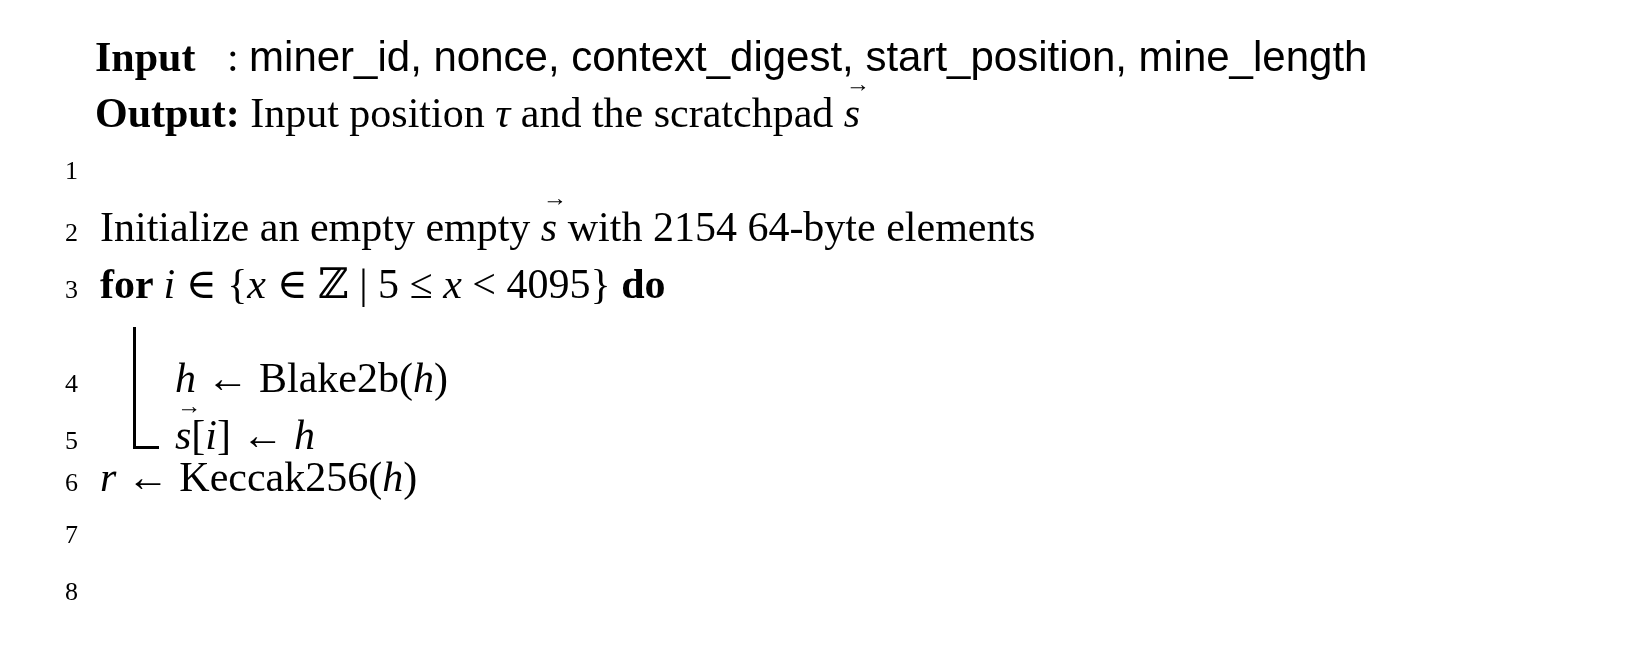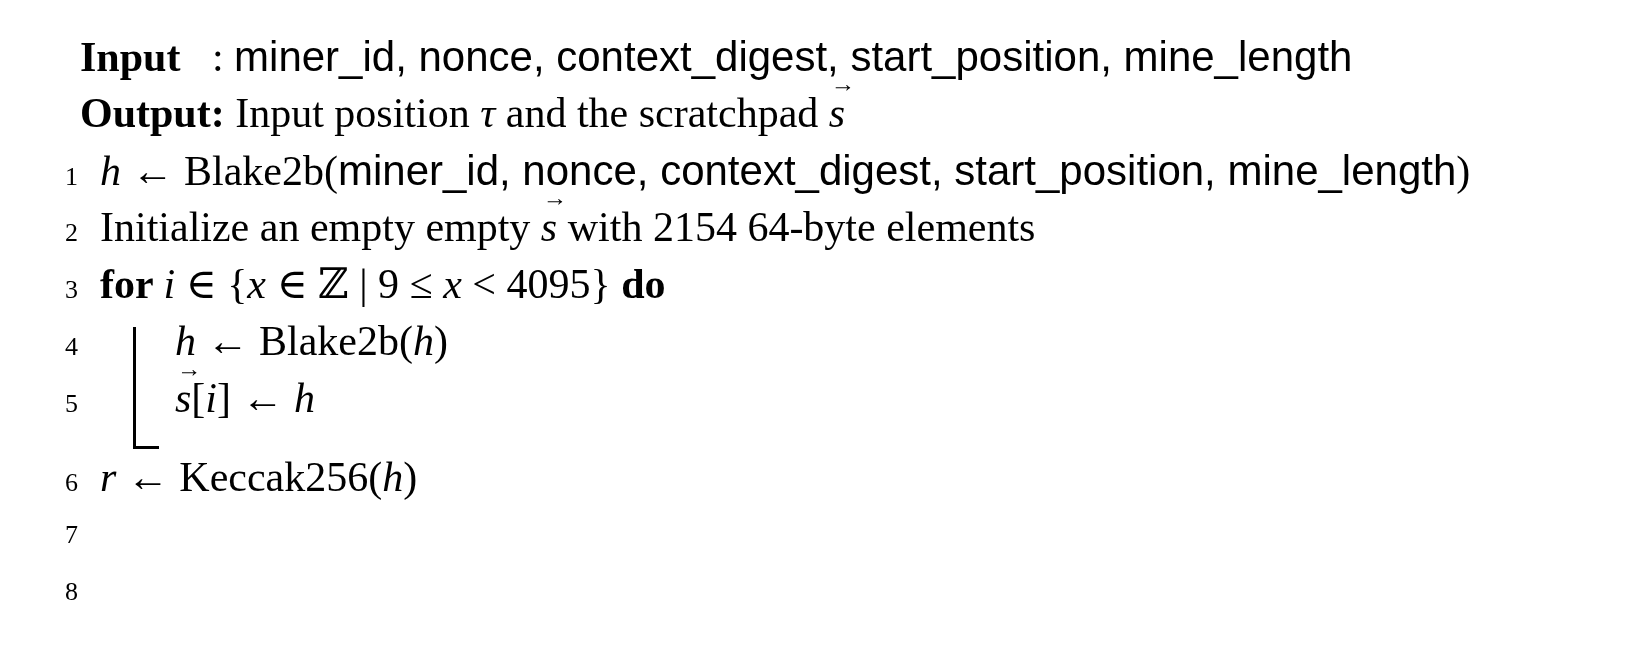--- a/index.html
+++ b/index.html
@@ -33,21 +33,21 @@
     font-size: 26px;
     font-family: "Liberation Serif", "DejaVu Serif", serif;
     color: #000000;
   }
   .content {
     margin-left: 22px;
     white-space: pre;
     font-family: "Liberation Serif", "DejaVu Serif", "DejaVu Sans", serif;
   }
   .row.header .num { visibility: hidden; }
-  .row.header .content { margin-left: 2px; }
+  .row.header .content { margin-left: 17px; }
   
   .block {
     position: relative;
     padding-bottom: 22px;
   }
   .block::before {
     content: "";
     position: absolute;
     left: 133px;
     top: 14px;
@@ -57,21 +57,21 @@
   }
   .block::after {
     content: "";
     position: absolute;
     left: 133px;
     bottom: 0;
     width: 26px;
     height: 3px;
     background: #000000;
   }
-  .block .content { padding-left: 75px; }
+  .block .content { padding-left: 75px; margin-top: 37px; }
   
   .seg-rm   { font-style: normal; font-weight: 400; }
   .seg-bold { font-weight: 700; }
   .seg-it   { font-style: italic; }
   .seg-sf   { font-family: "Liberation Sans", "DejaVu Sans", sans-serif; }
   .seg-vec  {
     font-style: italic;
     position: relative;
     display: inline-block;
   }
@@ -93,29 +93,28 @@
       <div class="row header">
         <span class="num"></span>
         <span class="content"><span class="seg-bold">Input</span><span class="seg-rm">   : </span><span class="seg-sf">miner_id, nonce, context_digest, start_position, mine_length</span></span>
       </div>
       <div class="row header">
         <span class="num"></span>
         <span class="content"><span class="seg-bold">Output: </span><span class="seg-rm">Input position </span><span class="seg-it">τ</span><span class="seg-rm"> and the scratchpad </span><span class="seg-vec">s</span></span>
       </div>
       <div class="row">
         <span class="num">1</span>
-        <span class="content"><span class="seg-it">h</span><span class="seg-rm"> ← Blake2b(</span><span class="seg-sf">miner_id, nonce, context_digest, start_position, mine_length</span><span class="seg-rm">)</span></span>
       </div>
       <div class="row">
         <span class="num">2</span>
         <span class="content"><span class="seg-rm">Initialize an empty empty </span><span class="seg-vec">s</span><span class="seg-rm"> with 2154 64-byte elements</span></span>
       </div>
       <div class="row">
         <span class="num">3</span>
-        <span class="content"><span class="seg-bold">for </span><span class="seg-it">i</span><span class="seg-rm"> ∈ {</span><span class="seg-it">x</span><span class="seg-rm"> ∈ ℤ | 9 ≤ </span><span class="seg-it">x</span><span class="seg-rm"> &lt; 4095} </span><span class="seg-bold">do</span></span>
+        <span class="content"><span class="seg-bold">for </span><span class="seg-it">i</span><span class="seg-rm"> ∈ {</span><span class="seg-it">x</span><span class="seg-rm"> ∈ ℤ | 5 ≤ </span><span class="seg-it">x</span><span class="seg-rm"> &lt; 4095} </span><span class="seg-bold">do</span></span>
       </div>
     </div>
   <div class="block" id="group-block">
       <div class="row">
         <span class="num">4</span>
         <span class="content"><span class="seg-it">h</span><span class="seg-rm"> ← Blake2b(</span><span class="seg-it">h</span><span class="seg-rm">)</span></span>
       </div>
       <div class="row">
         <span class="num">5</span>
         <span class="content"><span class="seg-vec">s</span><span class="seg-rm">[</span><span class="seg-it">i</span><span class="seg-rm">] ← </span><span class="seg-it">h</span></span>

